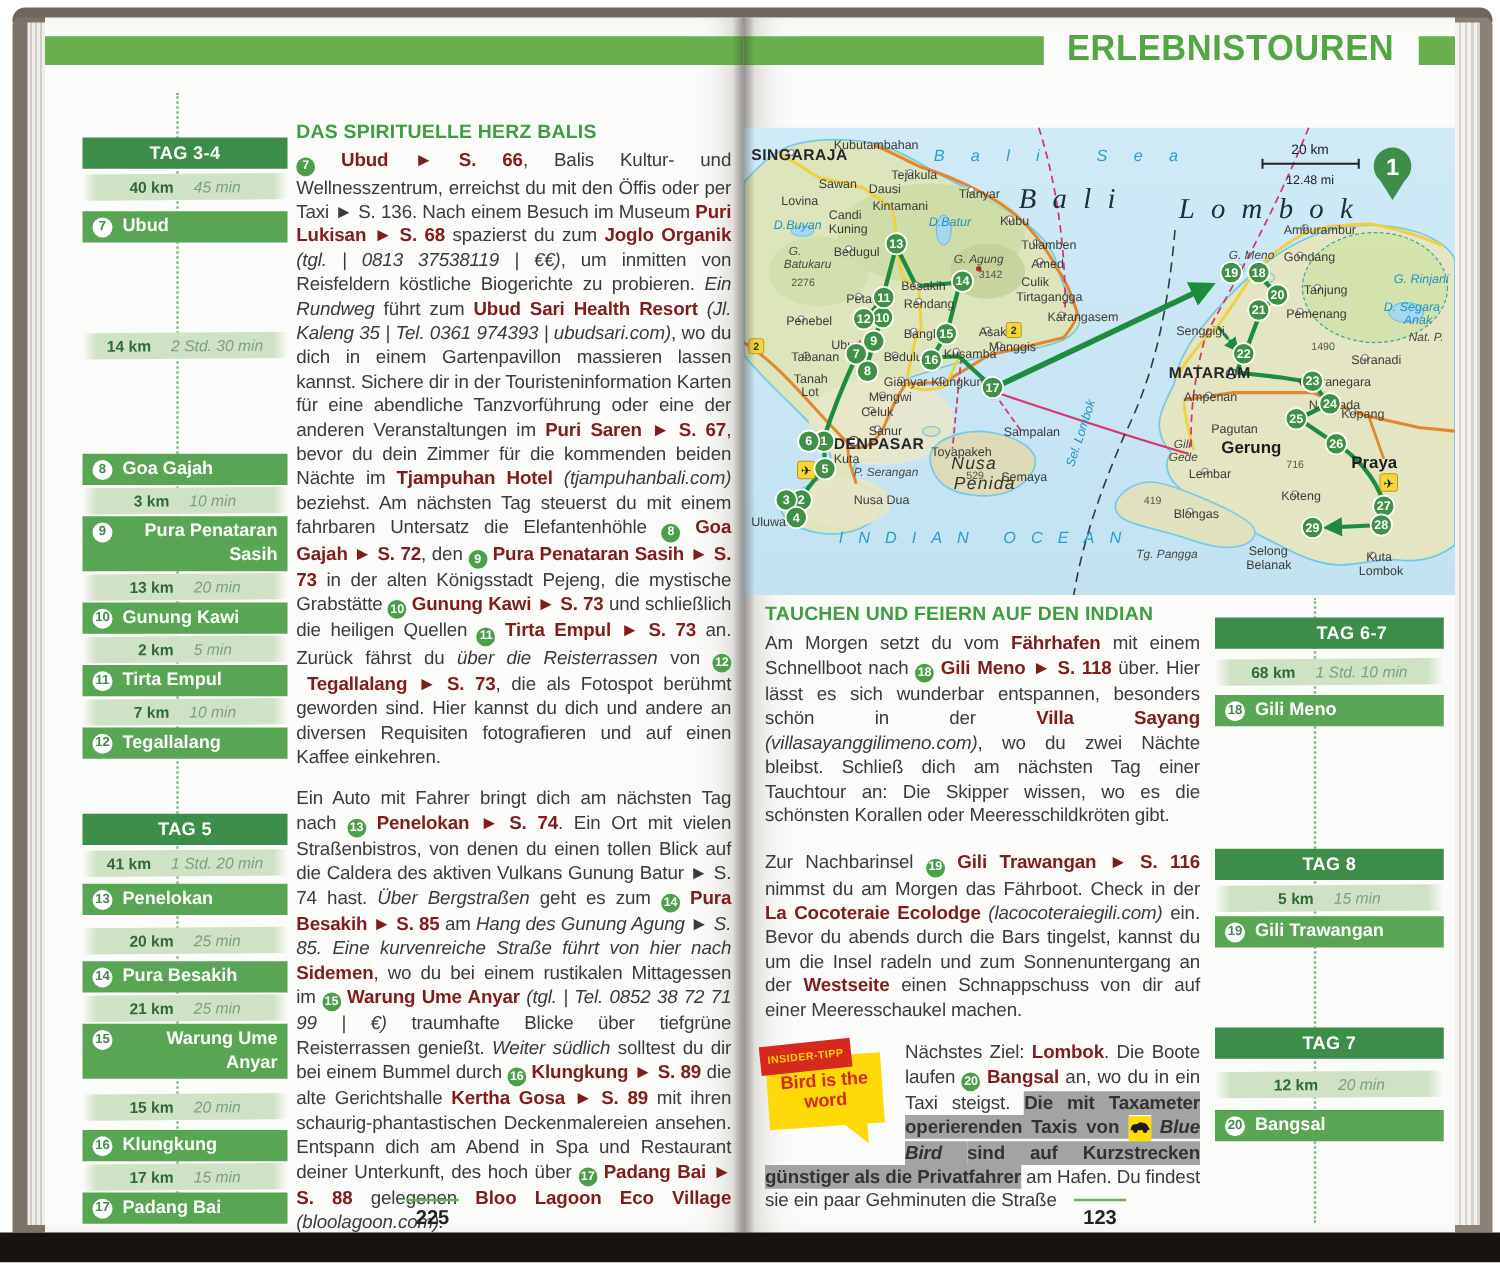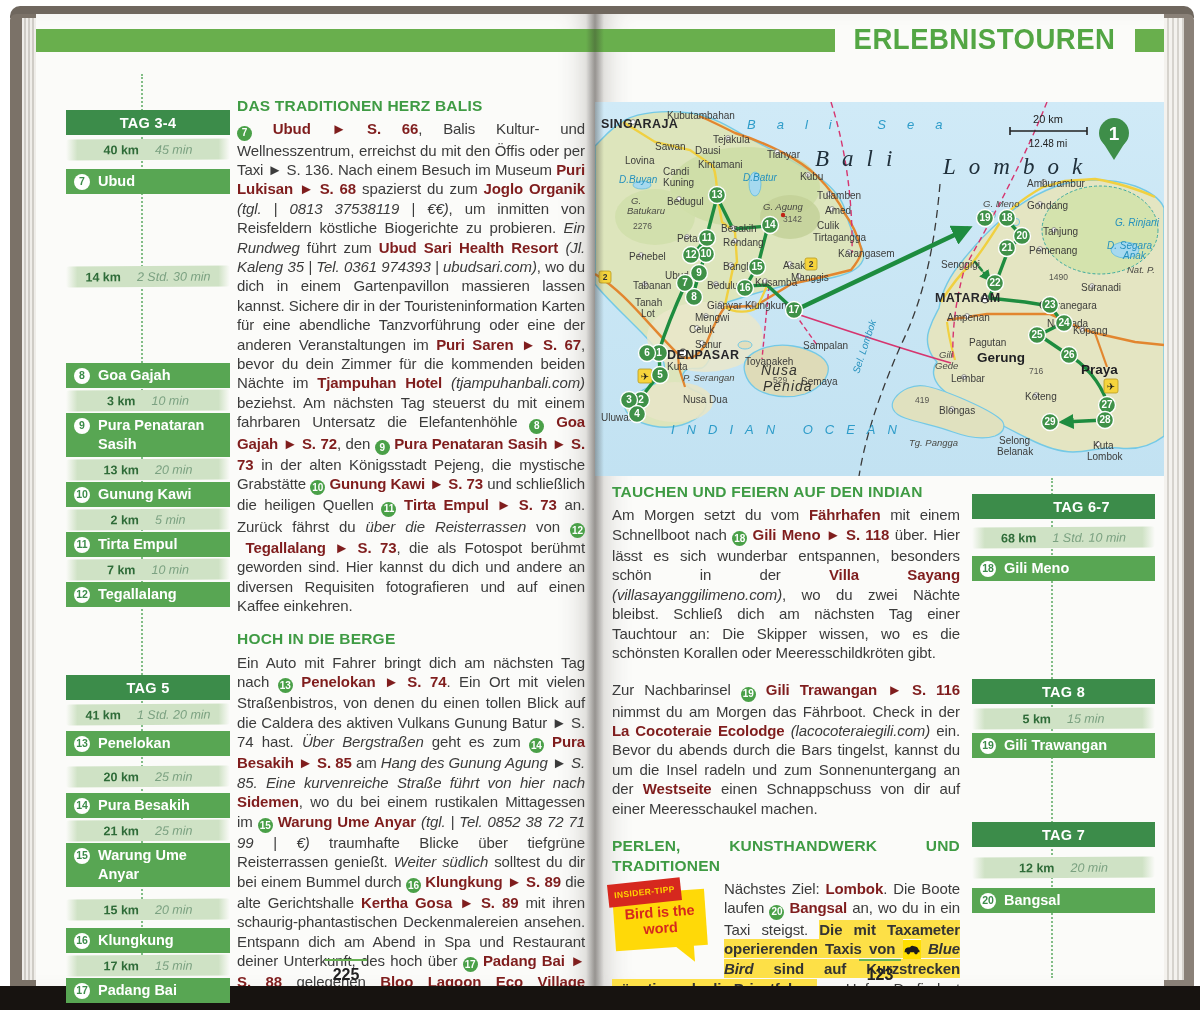--- a/index.html
+++ b/index.html
@@ -39,21 +39,21 @@
      border-radius:3px;transform:skewY(-.4deg);}
   .sb-leg .dist{font-weight:bold;color:#2e6b38;}
   .sb-leg .time{color:#7ba181;font-style:italic;}
   
   .col{position:absolute;width:348px;text-align:justify;color:#3b3b3b;font-size:15px;line-height:19.4px;letter-spacing:-.1px;}
   .head{color:#3f9b44;font-weight:bold;font-size:15.5px;letter-spacing:.2px;margin:0 0 4px 0;}
   .para{margin:0 0 14px 0;}
   .lnk{color:#7f1d1d;font-weight:bold;}
   .ital{font-style:italic;}
   .ital-b{font-style:italic;font-weight:bold;}
-  .hl{background:#fde047;font-weight:bold;color:#333;padding:1px 0;}
+  .hl{background:#a3a3a3;font-weight:bold;color:#333;padding:1px 0;}
   .tnum{display:inline-flex;width:15px;height:15px;border-radius:50%;background:#4aa048;color:#fff;
      font-size:10px;font-weight:bold;align-items:center;justify-content:center;vertical-align:-2px;}
   .car{display:inline-block;vertical-align:-1px;background:#ffdf00;padding:0 1px;}
   
   .tip{float:left;width:102px;height:86px;margin:2px 10px 0 0;position:relative;}
   .tip-tag{position:absolute;top:0;left:-4px;background:#d6281e;color:#ffd500;font-size:8.5px;font-weight:bold;
      padding:2px 6px;transform:rotate(-6deg);letter-spacing:.4px;z-index:2;}
   .tip-bubble{position:absolute;top:11px;left:2px;width:92px;height:56px;background:#ffd908;transform:rotate(-4deg);
      display:flex;align-items:center;justify-content:center;color:#d6281e;font-weight:bold;font-size:14.5px;
      text-align:center;line-height:16px;z-index:1;}
@@ -86,21 +86,21 @@
 <div class="edge-left">
     <div class="stack"></div>
   </div>
 <div class="edge-right">
     <div class="stack"></div>
   </div>
 
 <div class="page left">
   <div class="topbar" style="left:0;width:559px;"></div>
 
-  <div class="sb" style="left:30px;top:60px;width:164px;height:900px;">
+  <div class="sb" style="left:30px;top:60px;width:164px;height:900px;text-align:right;">
     <div class="sb-line" style="left:46%;"></div>
     <div>
         <div class="sb-item sb-day" style="margin-top: 36px;">TAG 3-4</div>
         <div class="sb-item sb-leg" style="margin-top: 4px;">
           <span class="dist">40 km</span>
           <span class="time">45 min</span>
         </div>
         <div class="sb-item sb-stop" style="margin-top: 9px;">
           <span class="snum">7</span>
           <span>Ubud</span>
@@ -138,21 +138,21 @@
           <span>Tirta Empul</span>
         </div>
         <div class="sb-item sb-leg" style="margin-top: 2px;">
           <span class="dist">7 km</span>
           <span class="time">10 min</span>
         </div>
         <div class="sb-item sb-stop" style="margin-top: 2px;">
           <span class="snum">12</span>
           <span>Tegallalang</span>
         </div>
-        <div class="sb-item sb-day" style="margin-top: 68px;">TAG 5</div>
+        <div class="sb-item sb-day" style="margin-top: 44px;">TAG 5</div>
         <div class="sb-item sb-leg" style="margin-top: 4px;">
           <span class="dist">41 km</span>
           <span class="time">1 Std. 20 min</span>
         </div>
         <div class="sb-item sb-stop" style="margin-top: 6px;">
           <span class="snum">13</span>
           <span>Penelokan</span>
         </div>
         <div class="sb-item sb-leg" style="margin-top: 10px;">
           <span class="dist">20 km</span>
@@ -183,23 +183,22 @@
           <span class="time">15 min</span>
         </div>
         <div class="sb-item sb-stop" style="margin-top: 2px;">
           <span class="snum">17</span>
           <span>Padang Bai</span>
         </div>
       </div>
   </div>
 
   <div class="col" style="left:201px;top:82px;">
-    <div class="head">DAS TRADITIONEN HERZ BALIS</div>
+    <div class="head">DAS SPIRITUELLE HERZ BALIS</div>
     <p class="para"><span class="tnum">7</span>&nbsp;<span class="lnk">Ubud ► S. 66</span>, Balis Kultur- und Wellnesszentrum, erreichst du mit den Öffis oder per Taxi ► S. 136. Nach einem Besuch im Museum <span class="lnk">Puri Lukisan ► S. 68</span> spazierst du zum <span class="lnk">Joglo Organik</span><span class="ital"> (tgl. | 0813 37538119 | €€)</span>, um inmitten von Reisfeldern köstliche Biogerichte zu probieren. <span class="ital">Ein Rundweg</span> führt zum <span class="lnk">Ubud Sari Health Resort</span><span class="ital"> (Jl. Kaleng 35 | Tel. 0361 974393 | ubudsari.com)</span>, wo du dich in einem Gartenpavillon massieren lassen kannst. Sichere dir in der Touristeninformation Karten für eine abendliche Tanzvorführung oder eine der anderen Veranstaltungen im <span class="lnk">Puri Saren ► S. 67</span>, bevor du dein Zimmer für die kommenden beiden Nächte im <span class="lnk">Tjampuhan Hotel</span><span class="ital"> (tjampuhanbali.com)</span> beziehst. Am nächsten Tag steuerst du mit einem fahrbaren Untersatz die Elefantenhöhle <span class="tnum">8</span>&nbsp;<span class="lnk">Goa Gajah ► S. 72</span>, den <span class="tnum">9</span>&nbsp;<span class="lnk">Pura Penataran Sasih ► S. 73</span> in der alten Königsstadt Pejeng, die mystische Grabstätte <span class="tnum">10</span>&nbsp;<span class="lnk">Gunung Kawi ► S. 73</span> und schließlich die heiligen Quellen <span class="tnum">11</span>&nbsp;<span class="lnk">Tirta Empul ► S. 73</span> an. Zurück fährst du <span class="ital">über die Reisterrassen</span> von <span class="tnum">12</span>&nbsp;<span class="lnk">Tegallalang ► S. 73</span>, die als Fotospot berühmt geworden sind. Hier kannst du dich und andere an diversen Requisiten fotografieren und auf einen Kaffee einkehren.</p>
-    <div class="head">HOCH IN DIE BERGE</div>
     <p class="para">Ein Auto mit Fahrer bringt dich am nächsten Tag nach <span class="tnum">13</span>&nbsp;<span class="lnk">Penelokan ► S. 74</span>. Ein Ort mit vielen Straßenbistros, von denen du einen tollen Blick auf die Caldera des aktiven Vulkans Gunung Batur ► S. 74 hast. <span class="ital">Über Bergstraßen</span> geht es zum <span class="tnum">14</span>&nbsp;<span class="lnk">Pura Besakih ► S. 85</span> am <span class="ital">Hang des Gunung Agung ► S. 85. Eine kurvenreiche Straße führt von hier nach </span><span class="lnk">Sidemen</span>, wo du bei einem rustikalen Mittagessen im <span class="tnum">15</span>&nbsp;<span class="lnk">Warung Ume Anyar</span><span class="ital"> (tgl. | Tel. 0852 38 72 71 99 | €)</span> traumhafte Blicke über tiefgrüne Reisterrassen genießt. <span class="ital">Weiter südlich</span> solltest du dir bei einem Bummel durch <span class="tnum">16</span>&nbsp;<span class="lnk">Klungkung ► S. 89</span> die alte Gerichtshalle <span class="lnk">Kertha Gosa ► S. 89</span> mit ihren schaurig-phantastischen Deckenmalereien ansehen. Entspann dich am Abend in Spa und Restaurant deiner Unterkunft, des hoch über <span class="tnum">17</span>&nbsp;<span class="lnk">Padang Bai ► S. 88</span> gelegenen <span class="lnk">Bloo Lagoon Eco Village</span><span class="ital"> (bloolagoon.com).</span></p>
   </div>
 
   <div class="pnum" style="left:280px;top:945px;">
     <span>225</span>
   </div>
 </div>
 
 <div class="page right">
   <div class="topbar" style="left:0;width:240px;"></div>
@@ -602,21 +601,20 @@
           <span class="snum">20</span>
           <span>Bangsal</span>
         </div>
       </div>
   </div>
 
   <div class="col" style="left:17px;top:468px;">
     <div class="head">TAUCHEN UND FEIERN AUF DEN INDIAN</div>
     <p class="para">Am Morgen setzt du vom <span class="lnk">Fährhafen</span> mit einem Schnellboot nach <span class="tnum">18</span>&nbsp;<span class="lnk">Gili Meno ► S. 118</span> über. Hier lässt es sich wunderbar entspannen, besonders schön in der <span class="lnk">Villa Sayang</span><span class="ital"> (villasayanggilimeno.com)</span>, wo du zwei Nächte bleibst. Schließ dich am nächsten Tag einer Tauchtour an: Die Skipper wissen, wo es die schönsten Korallen oder Meeresschildkröten gibt.</p>
     <p class="para" style="margin-top:18px;">Zur Nachbarinsel <span class="tnum">19</span>&nbsp;<span class="lnk">Gili Trawangan ► S. 116</span> nimmst du am Morgen das Fährboot. Check in der <span class="lnk">La Cocoteraie Ecolodge</span><span class="ital"> (lacocoteraiegili.com)</span> ein. Bevor du abends durch die Bars tingelst, kannst du um die Insel radeln und zum Sonnenuntergang an der <span class="lnk">Westseite</span> einen Schnappschuss von dir auf einer Meeresschaukel machen.</p>
-    <div class="head" style="margin-top:18px;">PERLEN, KUNSTHANDWERK UND TRADITIONEN</div>
     <p class="para">
       <span class="tip" style="display:block;">
         <span class="tip-tag">INSIDER-TIPP</span>
         <span class="tip-bubble">Bird is the word</span>
       </span><span>Nächstes Ziel: <span class="lnk">Lombok</span>. Die Boote laufen <span class="tnum">20</span>&nbsp;<span class="lnk">Bangsal</span> an, wo du in ein Taxi steigst. <span class="hl">Die mit Taxameter operierenden Taxis von </span><span class="car"><svg width="16" height="10" viewBox="0 0 16 10">
               <path d="M0.5 7 L1 4.6 Q1.6 2.6 3.6 2.4 L6 2.2 Q7.2 0.6 9.2 0.9 L11.4 1.4 Q13.6 1.9 14.2 3.8 L14.8 5 L15.5 5.6 L15.5 7.2 L0.5 7.2 Z" fill="#1d1d1b"></path>
               <circle cx="4.3" cy="7.6" r="1.8" fill="#1d1d1b"></circle>
               <circle cx="12" cy="7.6" r="1.8" fill="#1d1d1b"></circle>
             </svg></span><span class="hl ital-b"> Blue Bird </span><span class="hl">sind auf Kurzstrecken günstiger als die Privatfahrer</span> am Hafen. Du findest sie ein paar Gehminuten die Straße</span>
     </p>

